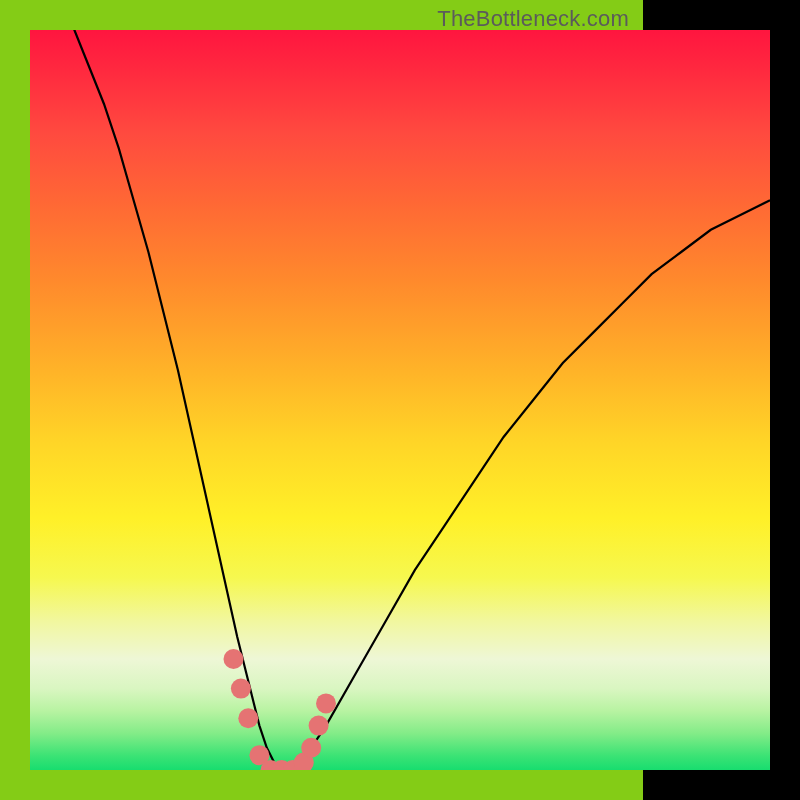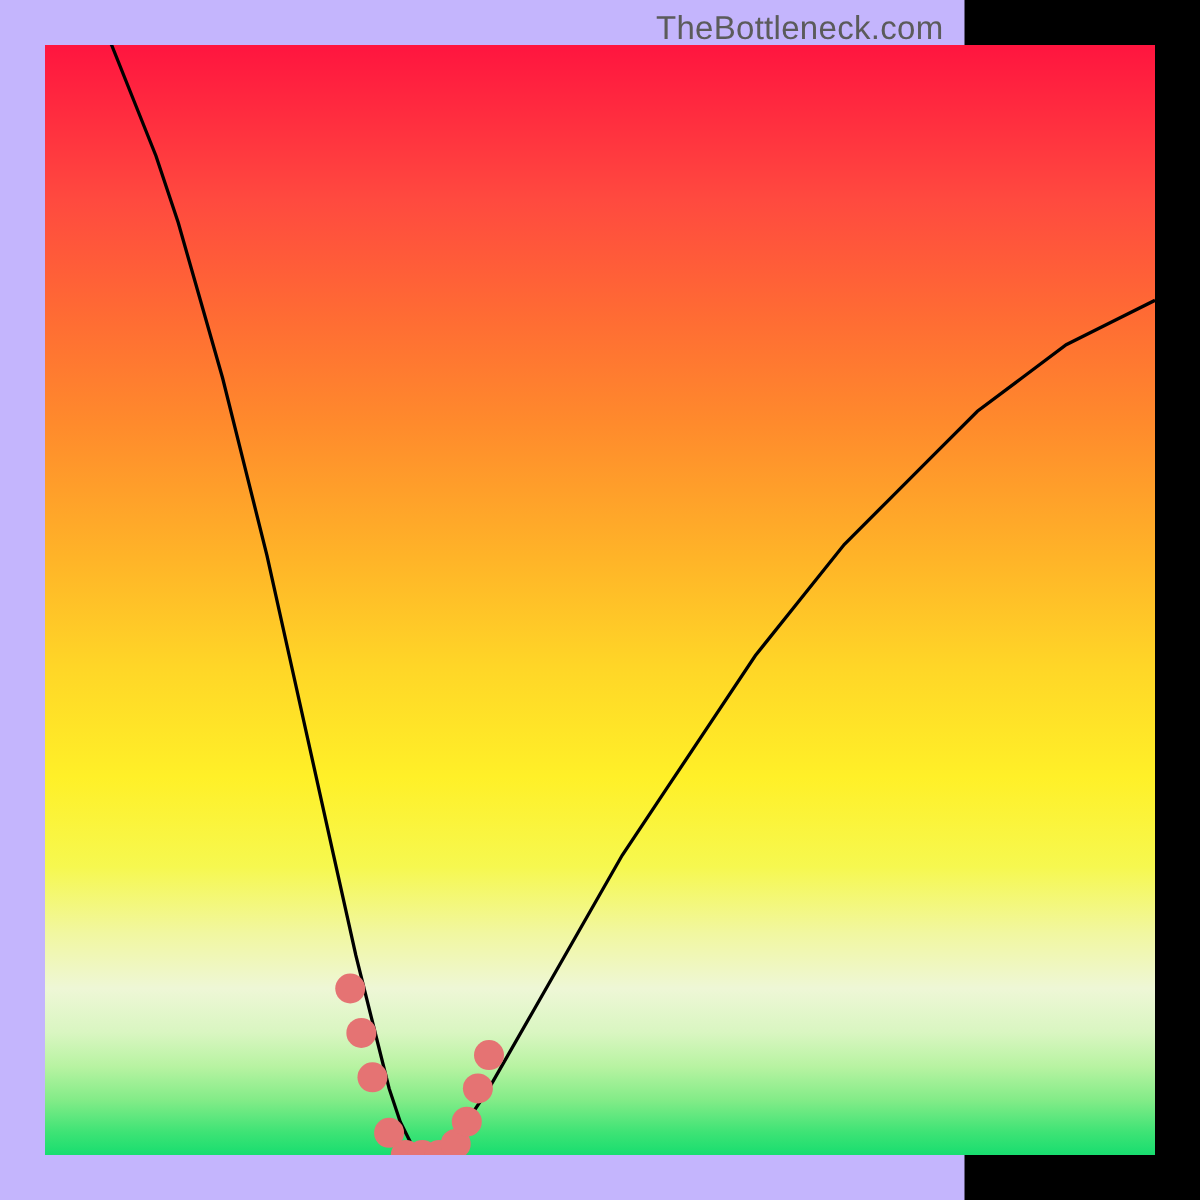--- a/index.html
+++ b/index.html
@@ -1,21 +1,21 @@
 <!DOCTYPE html>
 <html><head>
 <meta charset="utf-8">
 <style>
   * { margin: 0; padding: 0; box-sizing: border-box; }
   html, body { width: 800px; height: 800px; overflow: hidden; background: #000; }
   .frame {
     position: relative;
     width: 643px;
     height: 800px;
-    background: #c4b5fd;
+    background: #84cc16;
   }
   .watermark {
     position: absolute;
     top: 6px;
     right: 14px;
     font-family: Arial, Helvetica, sans-serif;
     font-size: 22px;
     color: #5b5b5b;
     font-weight: 500;
     letter-spacing: 0.2px;

